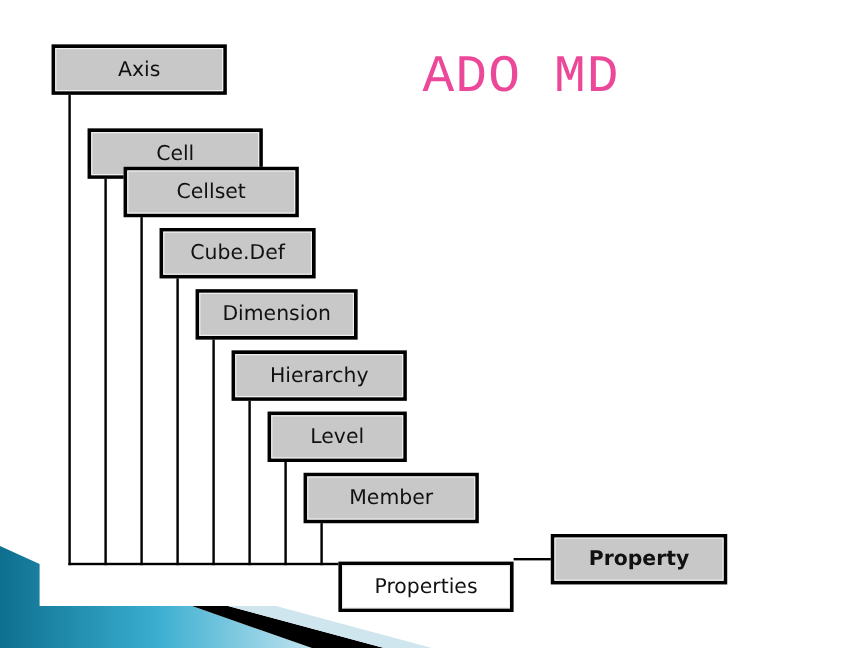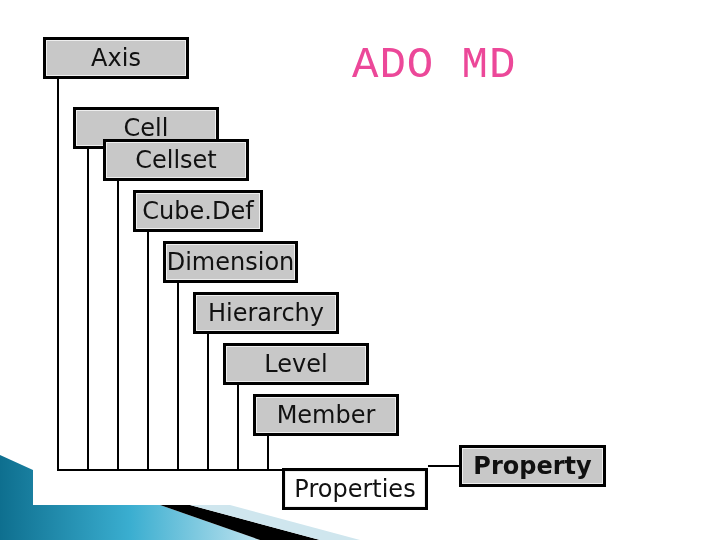--- a/index.html
+++ b/index.html
@@ -1,18 +1,18 @@
 <!DOCTYPE html>
 <html><head>
 <meta charset="utf-8">
 <style>
   html, body { margin:0; padding:0; }
   body { width:720px; height:540px; position:relative; background:#ffffff; overflow:hidden; font-family:"DejaVu Sans", sans-serif; }
   .title { position:absolute; left:352px; top:40px; font-family:Liberation Mono, monospace; font-size:44px; color:#ec4899; letter-spacing:1px; }
-  .box { position:absolute; box-sizing:border-box; height:42px; border:3px solid #000; background:#c8c8c8; font-size:24px; color:#111; display:flex; align-items:center; justify-content:center; }
+  .box { position:absolute; box-sizing:border-box; height:42px; border:3px solid #000; background:#c8c8c8; font-size:17px; color:#111; display:flex; align-items:center; justify-content:center; }
   .box::before { content:""; position:absolute; inset:0; border:1px solid #eee; pointer-events:none; }
   .box.white { background:#ffffff;margin-top:23px; }
   .vline { position:absolute; width:2px; background:#000; }
   .hline { position:absolute; height:2px; background:#000; }
   .deco { position:absolute; left:0; top:0; }
 </style>
 </head>
 <body>
 
 <svg class="deco" width="720" height="540">
@@ -52,21 +52,21 @@
   </div>
 <div class="box" style="left:133px;top:190px;width:130px;">
     <span>Cube.Def</span>
   </div>
 <div class="box" style="left:163px;top:241px;width:135px;">
     <span>Dimension</span>
   </div>
 <div class="box" style="left:193px;top:292px;width:146px;">
     <span>Hierarchy</span>
   </div>
-<div class="box" style="left:223px;top:343px;width:146px;">
+<div class="box" style="left:223px;top:343px;width:116px;">
     <span>Level</span>
   </div>
 <div class="box" style="left:253px;top:394px;width:146px;align-items:center;">
     <span>Member</span>
   </div>
 <div class="box white" style="left:282px;top:445px;width:146px;">
     <span>Properties</span>
   </div>
 <div class="box" style="left:459px;top:445px;width:147px;font-weight:bold;">
     <span>Property</span>

